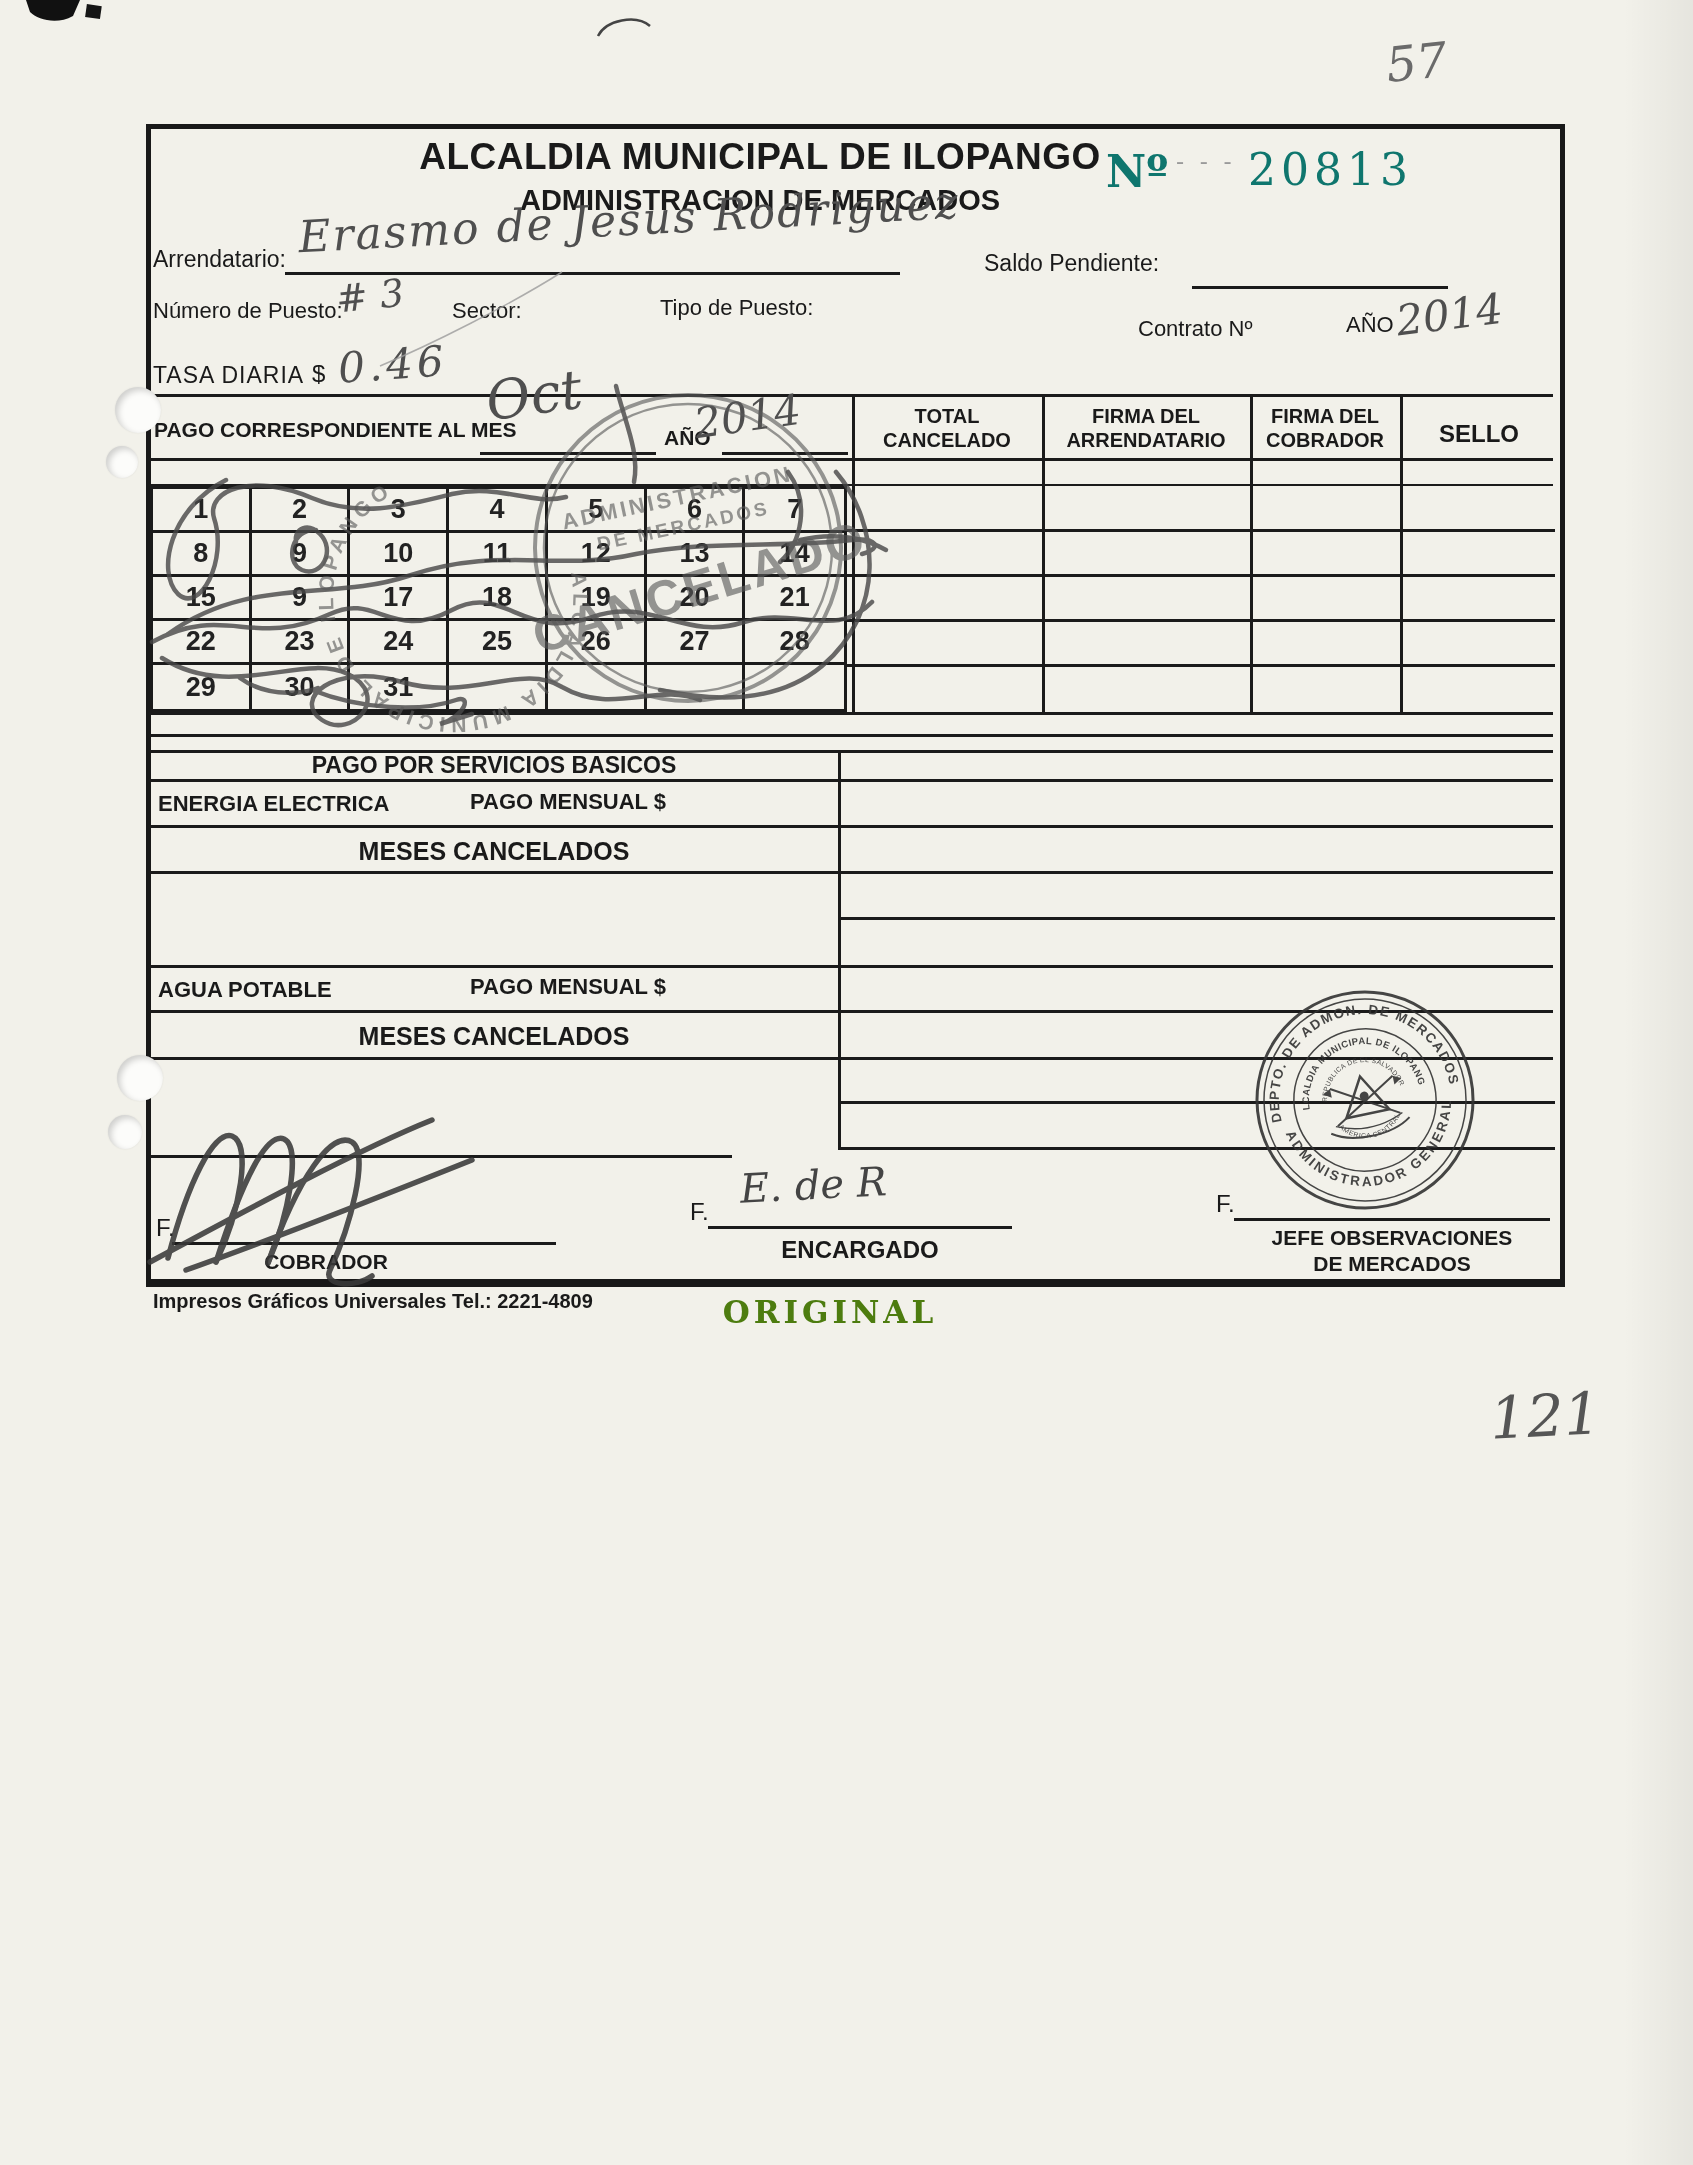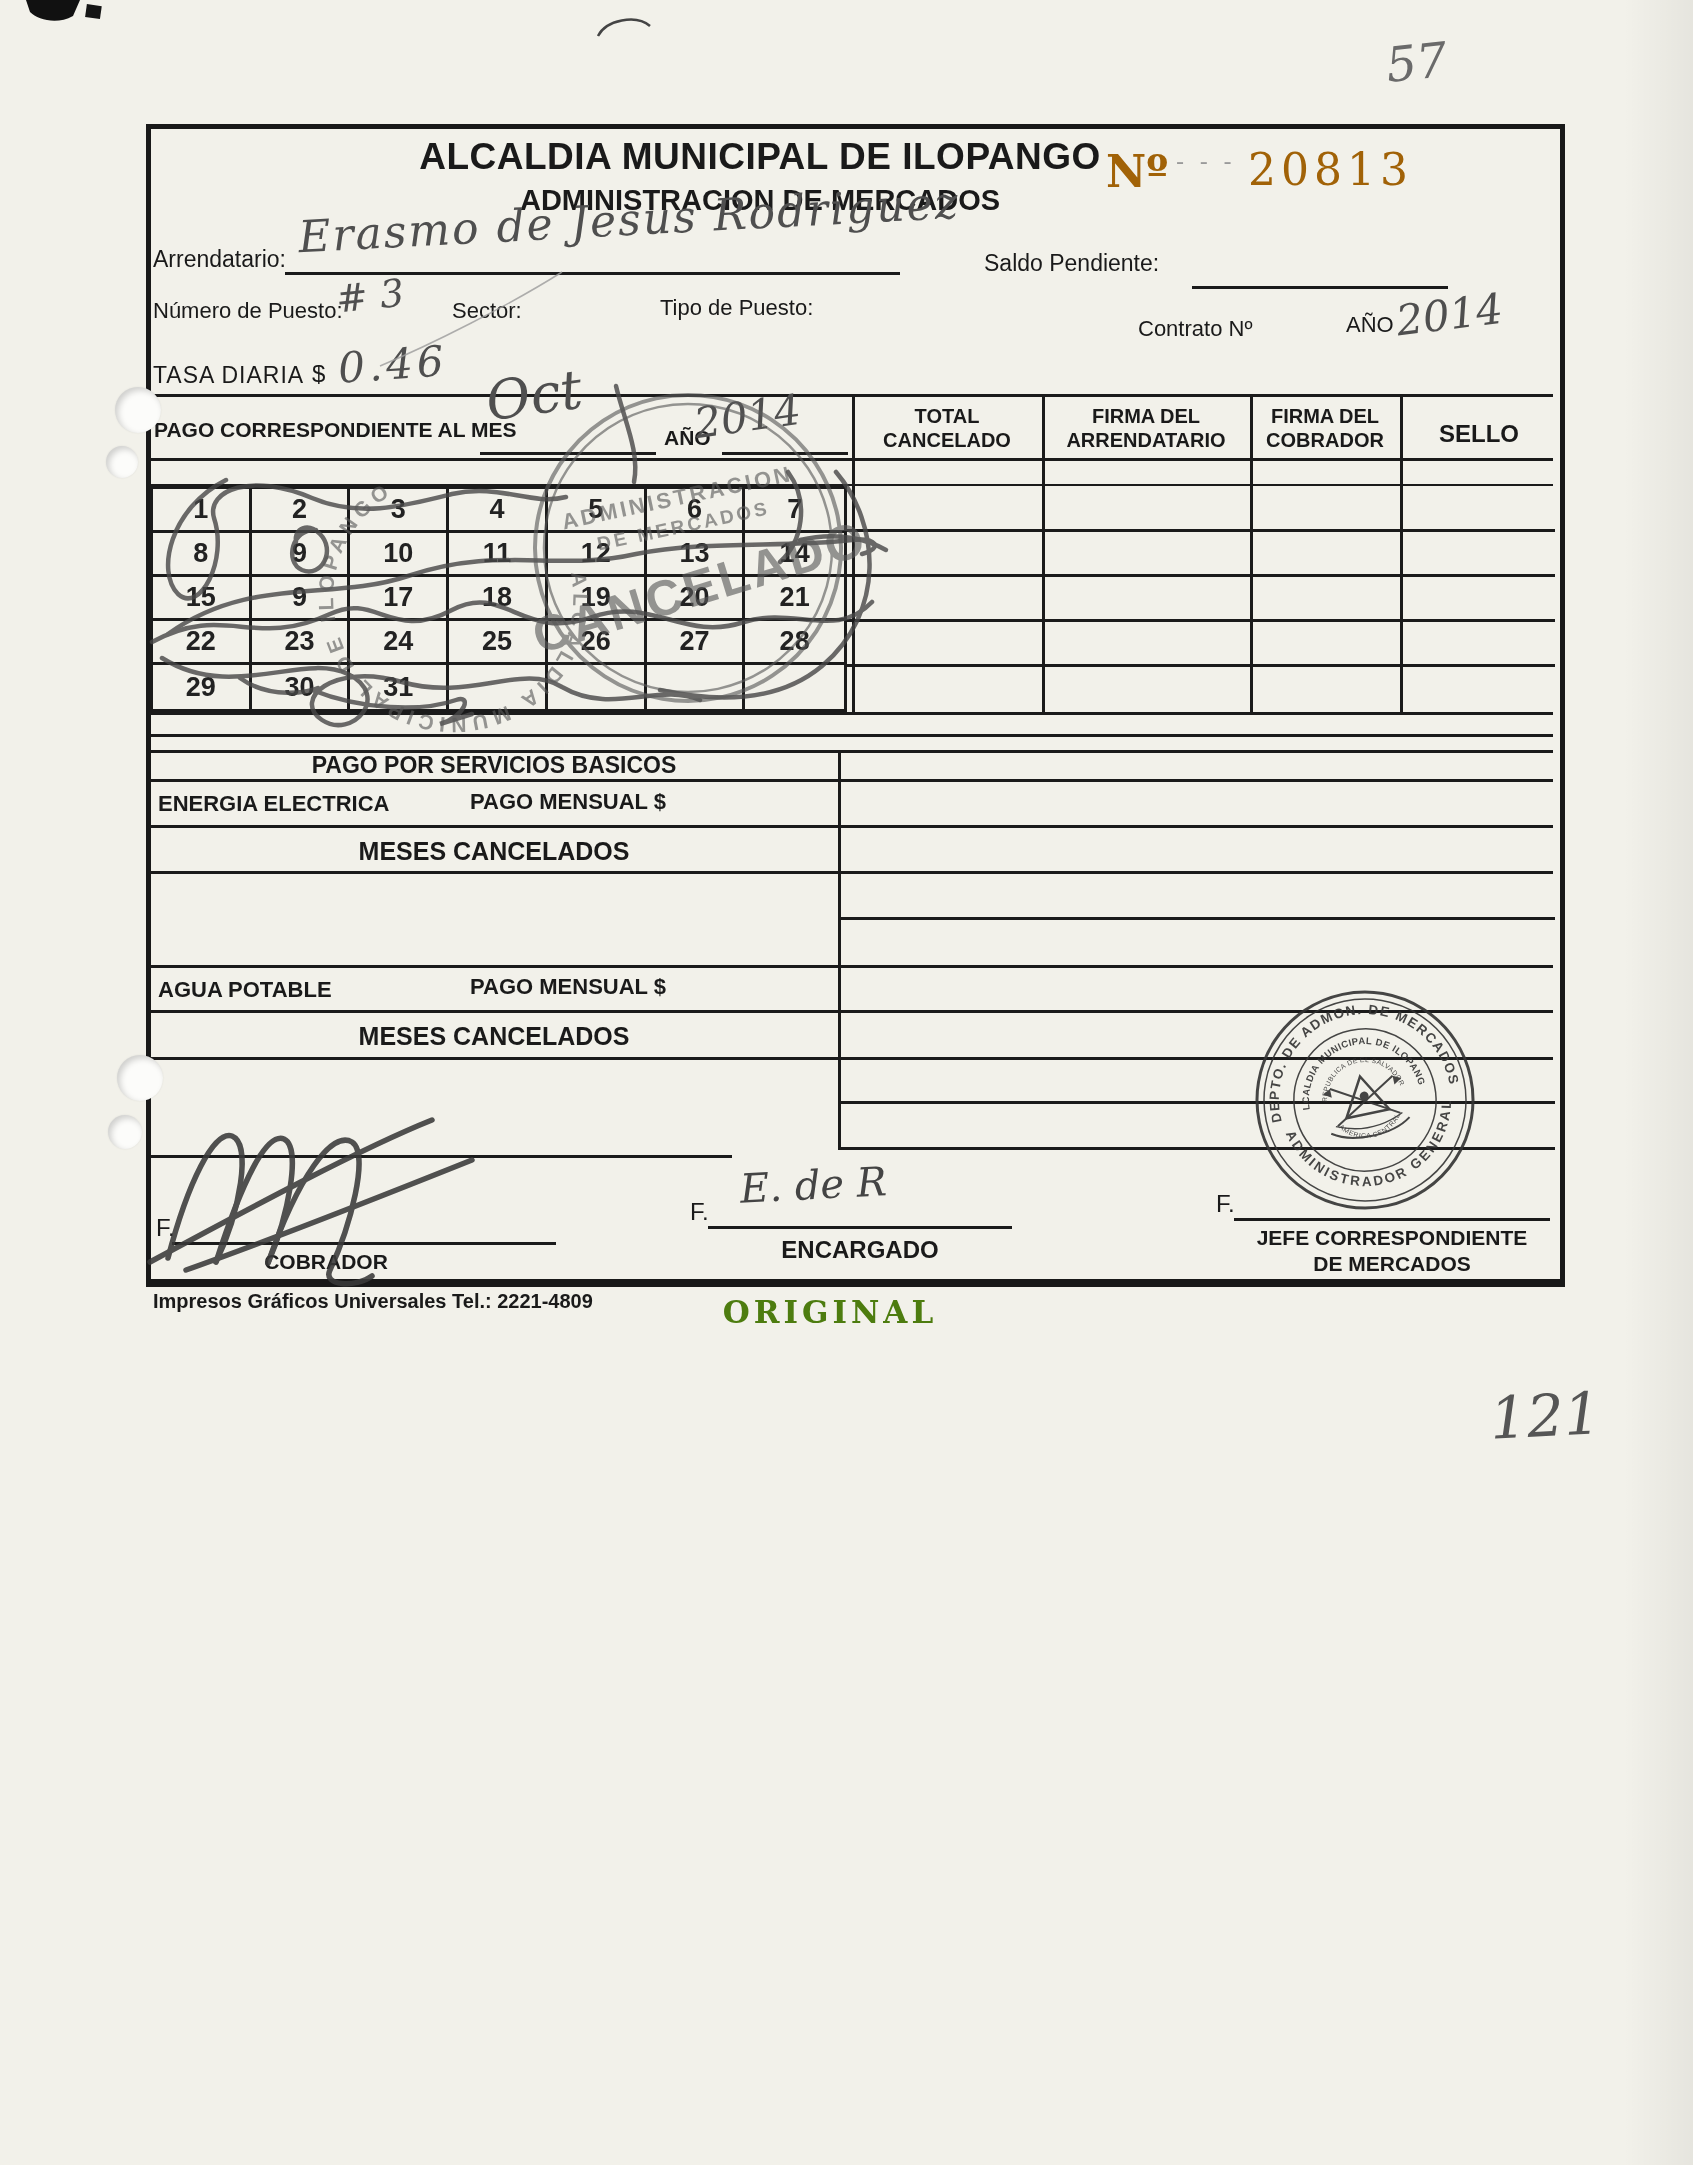--- a/index.html
+++ b/index.html
@@ -3,21 +3,21 @@
 <meta charset="utf-8">
 <style>
   html,body{margin:0;padding:0;background:#e8e7e2;}
   .page{position:relative;width:1693px;height:2165px;background:#f2f1ea;overflow:hidden;
         font-family:"Liberation Sans",sans-serif;color:#161616;}
   .lbl{position:absolute;font-family:"Liberation Sans",sans-serif;color:#1a1a1a;z-index:3;white-space:nowrap;}
   .bold{font-weight:bold;}
   .ctr{text-align:center;white-space:normal;}
   .hw{position:absolute;font-family:"DejaVu Serif",serif;font-style:italic;color:#4f4f4f;z-index:5;white-space:nowrap;}
   .pencil{color:#6a6a6a;}
-  .stampnum{position:absolute;font-family:"DejaVu Serif",serif;color:#a16207;z-index:3;white-space:nowrap;}
+  .stampnum{position:absolute;font-family:"DejaVu Serif",serif;color:#0f766e;z-index:3;white-space:nowrap;}
   .hline{position:absolute;background:#1b1b1b;height:3px;z-index:1;}
   .vline{position:absolute;background:#1b1b1b;width:3px;z-index:1;}
   .frame{position:absolute;left:146px;top:124px;width:1409px;height:1150px;
          border:5px solid #191919;border-bottom-width:8px;box-sizing:content-box;z-index:0;}
   .cal-grid{position:absolute;left:150px;top:486px;width:697px;height:226px;display:grid;
             grid-template-columns:repeat(7,1fr);grid-template-rows:repeat(5,1fr);
             border:3px solid #1b1b1b;box-sizing:border-box;z-index:2;background:transparent;}
   .cal-cell{border-right:3px solid #1b1b1b;border-bottom:3px solid #1b1b1b;display:flex;
             align-items:center;justify-content:center;font-weight:bold;font-size:27px;color:#222;}
   .cal-cell:nth-child(7n){border-right:none;}
@@ -152,21 +152,21 @@
   <div class="hline" style="left:172px;top:1242px;width:384px;"></div>
   <div class="lbl bold ctr" style="left:176px;top:1250px;width:300px;font-size:21px;">COBRADOR</div>
 
   <div class="lbl" style="left:690px;top:1198px;font-size:24px;">F.</div>
   <div class="hline" style="left:708px;top:1226px;width:304px;"></div>
   <div class="hw" style="left:740px;top:1162px;font-size:40px;transform:rotate(-3deg);color:#444;">E. de R</div>
   <div class="lbl bold ctr" style="left:708px;top:1236px;width:304px;font-size:24px;">ENCARGADO</div>
 
   <div class="lbl" style="left:1216px;top:1190px;font-size:24px;">F.</div>
   <div class="hline" style="left:1234px;top:1218px;width:316px;"></div>
-  <div class="lbl bold ctr" style="left:1234px;top:1226px;width:316px;font-size:21px;">JEFE CORRESPONDIENTE</div>
+  <div class="lbl bold ctr" style="left:1234px;top:1226px;width:316px;font-size:21px;">JEFE OBSERVACIONES</div>
   <div class="lbl bold ctr" style="left:1234px;top:1252px;width:316px;font-size:21px;">DE MERCADOS</div>
 
   <div class="lbl bold" style="left:153px;top:1290px;font-size:20px;">Impresos Gráficos Universales Tel.: 2221-4809</div>
   <div class="lbl bold ctr" style="left:700px;top:1294px;width:260px;font-size:31px;letter-spacing:4px;color:#4d7c0f;font-family:'DejaVu Serif',serif;">ORIGINAL</div>
 
   <svg class="overlay" width="1693" height="2165" viewBox="0 0 1693 2165">
     <defs>
       <path id="ringA" d="M -120 0 A 120 120 0 1 1 -120 -0.5"></path>
       <path id="sealTop" d="M -86 0 A 86 86 0 0 1 86 0"></path>
       <path id="sealBot" d="M -86 0 A 86 86 0 0 0 86 0"></path>

